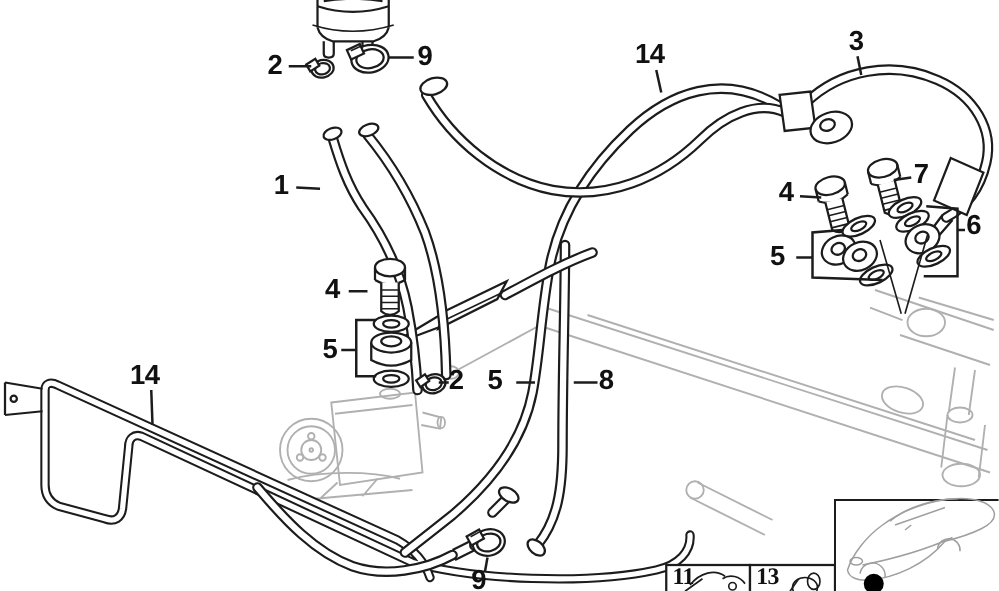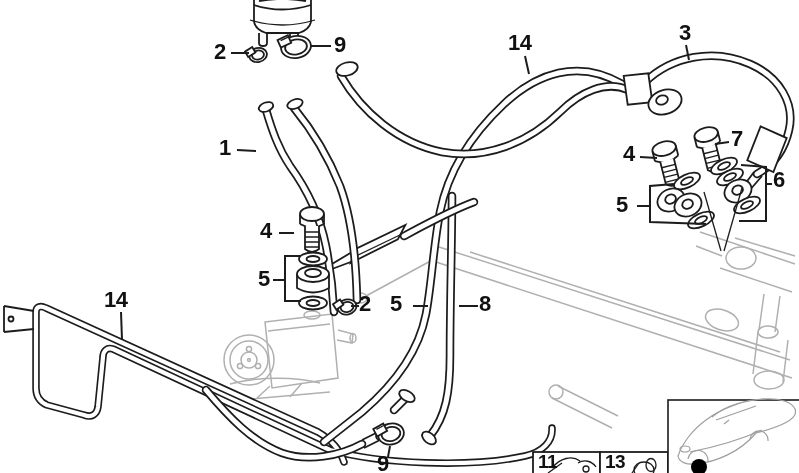--- a/index.html
+++ b/index.html
@@ -5,21 +5,21 @@
   html,body{margin:0;padding:0;background:#ffffff;}
   .stage{
     position:relative;width:799px;height:473px;background:#ffffff;
     overflow:hidden;font-family:"Liberation Sans",sans-serif;
   }
   .stage svg{position:absolute;left:0;top:0;}
   .callout{
     position:absolute;font-weight:bold;font-size:22px;color:#111;
     line-height:1;letter-spacing:-0.5px;user-select:none;
   }
-  .callout.small{font-size:19px;}
+  .callout.small{font-size:19px;font-family:Liberation Serif, serif;}
   
   .ho{fill:none;stroke:#1c1c1c;stroke-width:8.5;stroke-linecap:round;}
   .hi{fill:none;stroke:#ffffff;stroke-width:5;stroke-linecap:round;}
   .po{fill:none;stroke:#1c1c1c;stroke-width:7.5;stroke-linecap:round;stroke-linejoin:round;}
   .pi{fill:none;stroke:#ffffff;stroke-width:4.2;stroke-linecap:round;stroke-linejoin:round;}
   .ln{fill:none;stroke:#1c1c1c;stroke-width:1.8;}
   .lt{fill:none;stroke:#1c1c1c;stroke-width:1.3;}
   .wh{fill:#ffffff;stroke:#1c1c1c;stroke-width:1.8;}
   .gr{fill:none;stroke:#b0b0b0;stroke-width:1.5;}
   .gr2{fill:none;stroke:#9f9f9f;stroke-width:1.2;}

